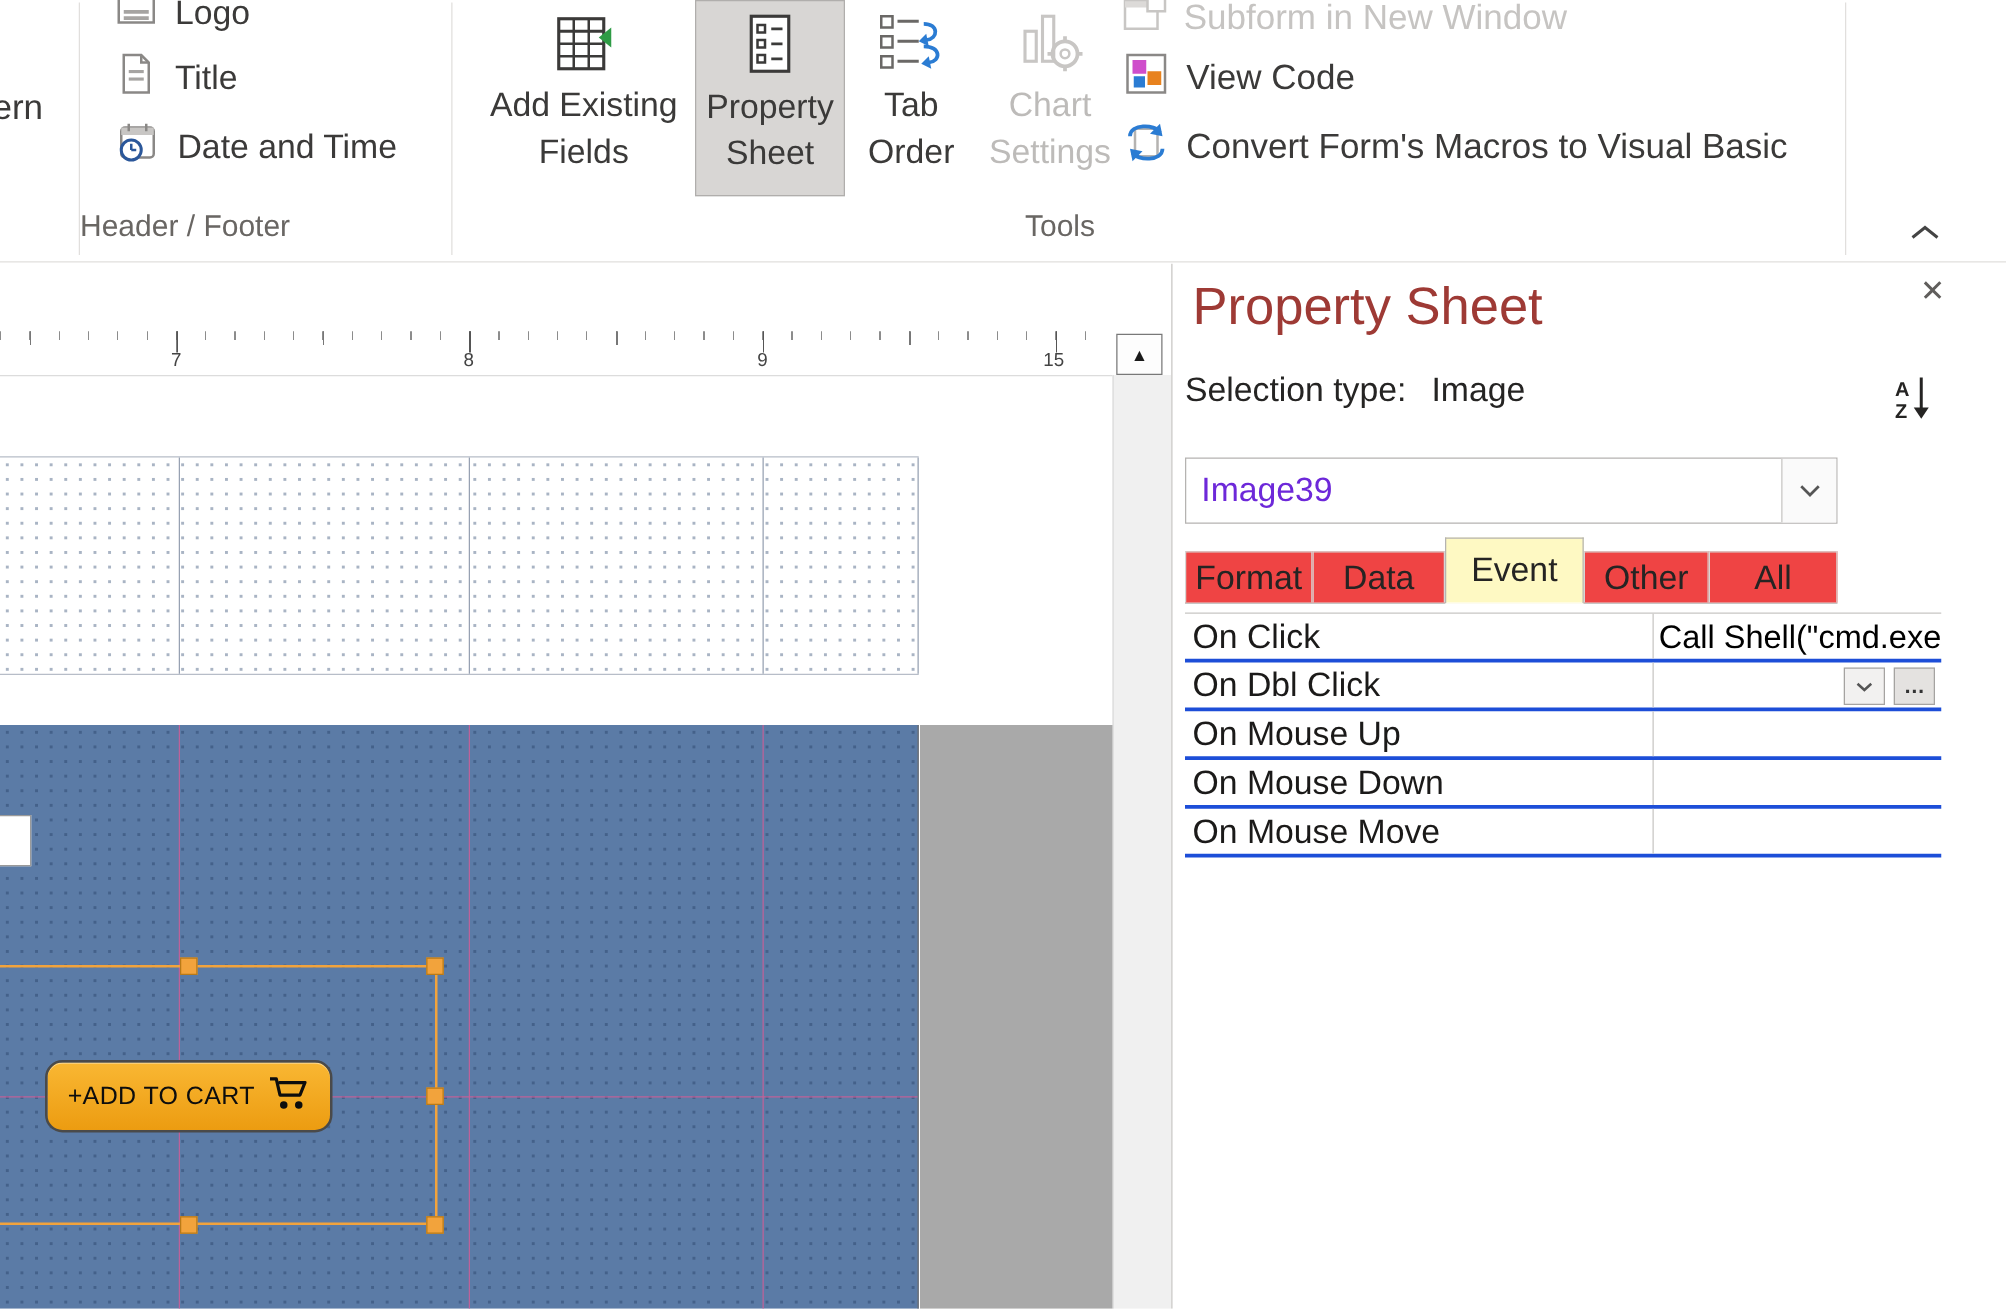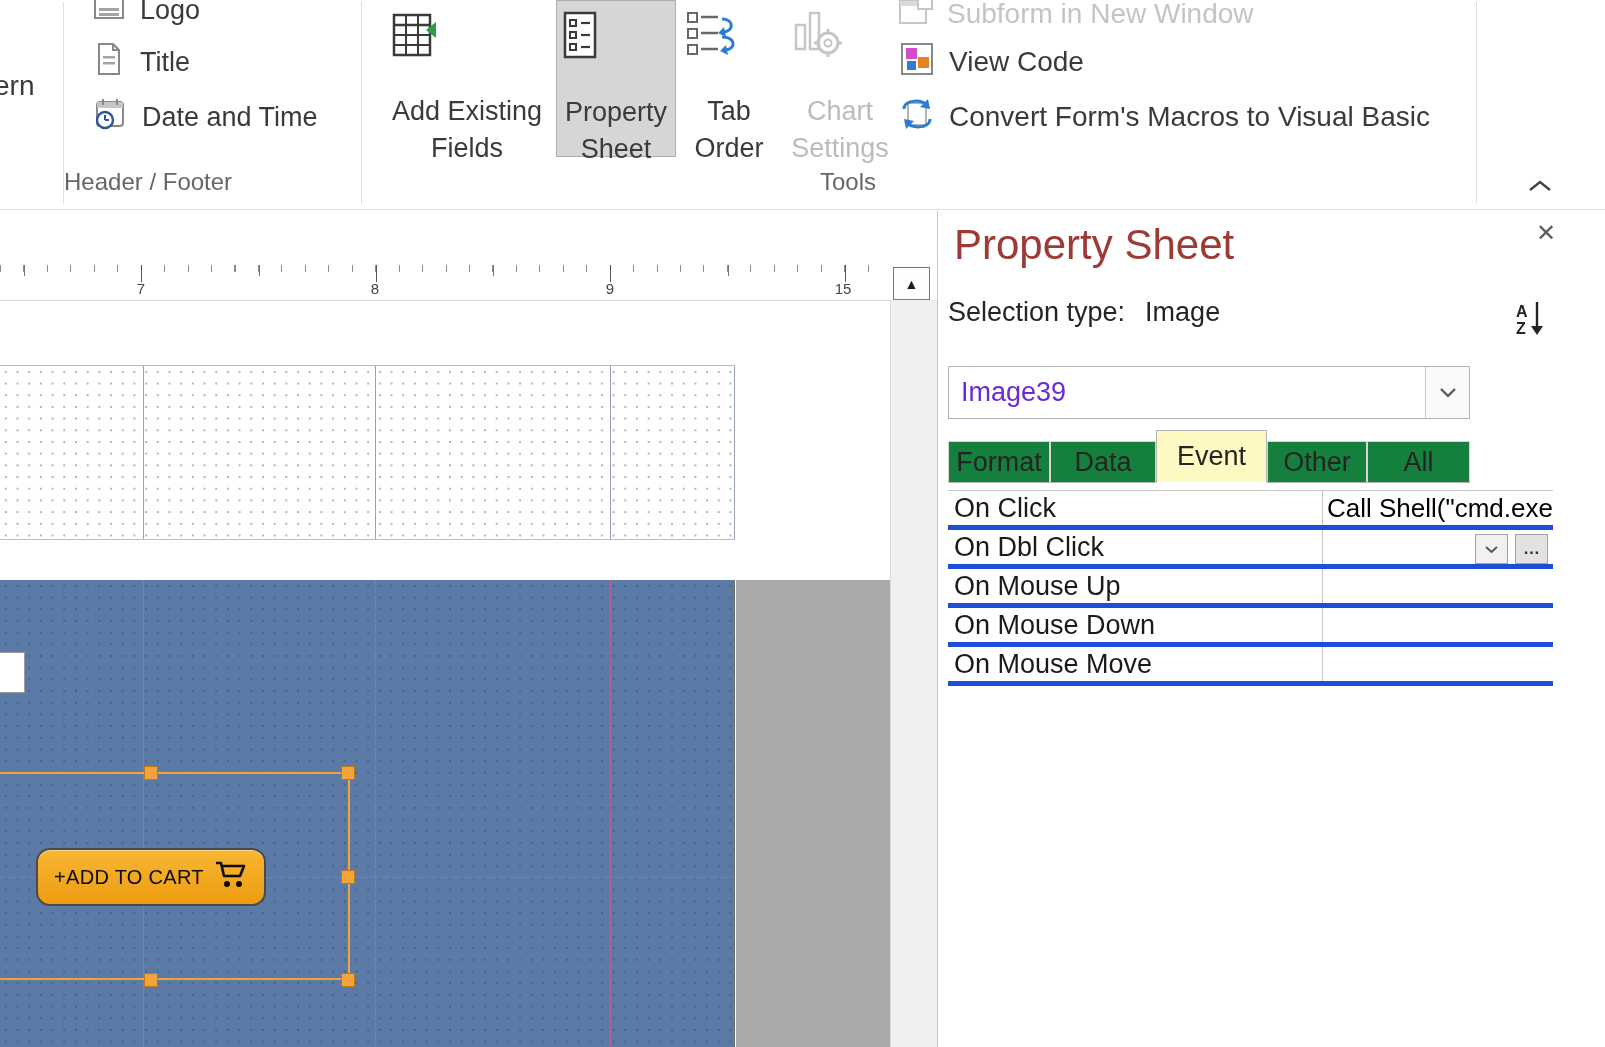--- a/index.html
+++ b/index.html
@@ -12,21 +12,21 @@
     background:#fff; border-bottom:1px solid #e1dfdd; }
   .vsep { position:absolute; top:2px; height:202px; width:1px; background:#e1dfdd; }
   .cut-label { position:absolute; left:-6px; top:70px; font-size:28px; color:#3b3a39; }
   .grp-label { position:absolute; top:168px; font-size:24px; color:#696663; }
 
   .hf-row { position:absolute; left:92px; display:flex; align-items:center; gap:14px;
     height:44px; font-size:27px; color:#3b3a39; cursor:default; }
   .hf-row .lbl { white-space:nowrap; }
 
   .big-btn { position:absolute; top:0; height:157px; display:flex; flex-direction:column;
-    align-items:flex-start; text-align:center; font-size:27px; line-height:37px; color:#3b3a39;gap:27px; }
+    align-items:center; text-align:center; font-size:27px; line-height:37px; color:#3b3a39; }
   .big-btn .bicon { margin-top:4px; height:62px; display:flex; align-items:center; }
   .big-btn.pressed { background:#d8d6d4; border:1px solid #b0aeac; }
   .big-btn.disabled { color:#bdbbb9; }
 
   .tools-row { position:absolute; left:898px; display:flex; align-items:center; gap:13px;
     height:44px; font-size:28px; color:#3b3a39; white-space:nowrap; }
   .tools-row.disabled { color:#c6c4c2; }
 
   .collapse-btn { position:absolute; left:1520px; top:172px; width:40px; height:32px;
     display:flex; align-items:center; justify-content:center; }
@@ -96,27 +96,27 @@
     line-height:17px; color:#252423; }
 
   .combo { position:absolute; left:10px; top:155px; width:522px; height:53px;
     border:1px solid #b5b3b1; background:#fff; display:flex; align-items:center; }
   .combo .cval { flex:1; padding-left:12px; font-size:27px; color:#6d28d9; }
   .combo .dd { width:44px; height:100%; border-left:1px solid #c8c6c4; background:#fafafa;
     display:flex; align-items:center; justify-content:center; }
 
   .tabs { position:absolute; left:10px; top:219px; width:522px; height:53px;
     display:flex; align-items:flex-end; border-bottom:1px solid #b5b3b1; }
-  .tab { height:41px; border:1px solid #d8d6d4; border-bottom:none; background:#15803d;
+  .tab { height:41px; border:1px solid #d8d6d4; border-bottom:none; background:#ef4444;
     display:flex; align-items:center; justify-content:center; font-size:27px; color:#252423; }
   .tab.active { height:53px; border:1px solid #b5b3b1; border-bottom:1px solid #fff;
     margin-bottom:-1px; z-index:2; background:#fef9c3; }
 
   .pgrid { position:absolute; left:10px; top:279px; width:605px; border-top:1px solid #c8c6c4; }
-  .prow { display:flex; height:39px; border-bottom:5px solid #1d4ed8; }
+  .prow { display:flex; height:39px; border-bottom:3px solid #1d4ed8; }
   .pname { width:375px; display:flex; align-items:center; padding-left:6px;
     font-size:27px; color:#1b1a19; border-right:1px solid #c8c6c4; }
   .pval { width:230px; position:relative; display:flex; align-items:center;
     font-size:26px; color:#000; overflow:hidden; white-space:nowrap; }
   .pval .text { padding-left:4px; }
   .dd-btn { position:absolute; left:152px; top:4px; width:33px; height:30px;
     background:#f2f1f0; border:1px solid #a5a3a1; display:flex; align-items:center; justify-content:center; }
   .builder-btn { position:absolute; left:192px; top:4px; width:33px; height:30px;
     background:#e4e2e0; border:1px solid #a5a3a1; display:flex; align-items:center;
     justify-content:center; font-size:17px; font-weight:bold; color:#333; }

